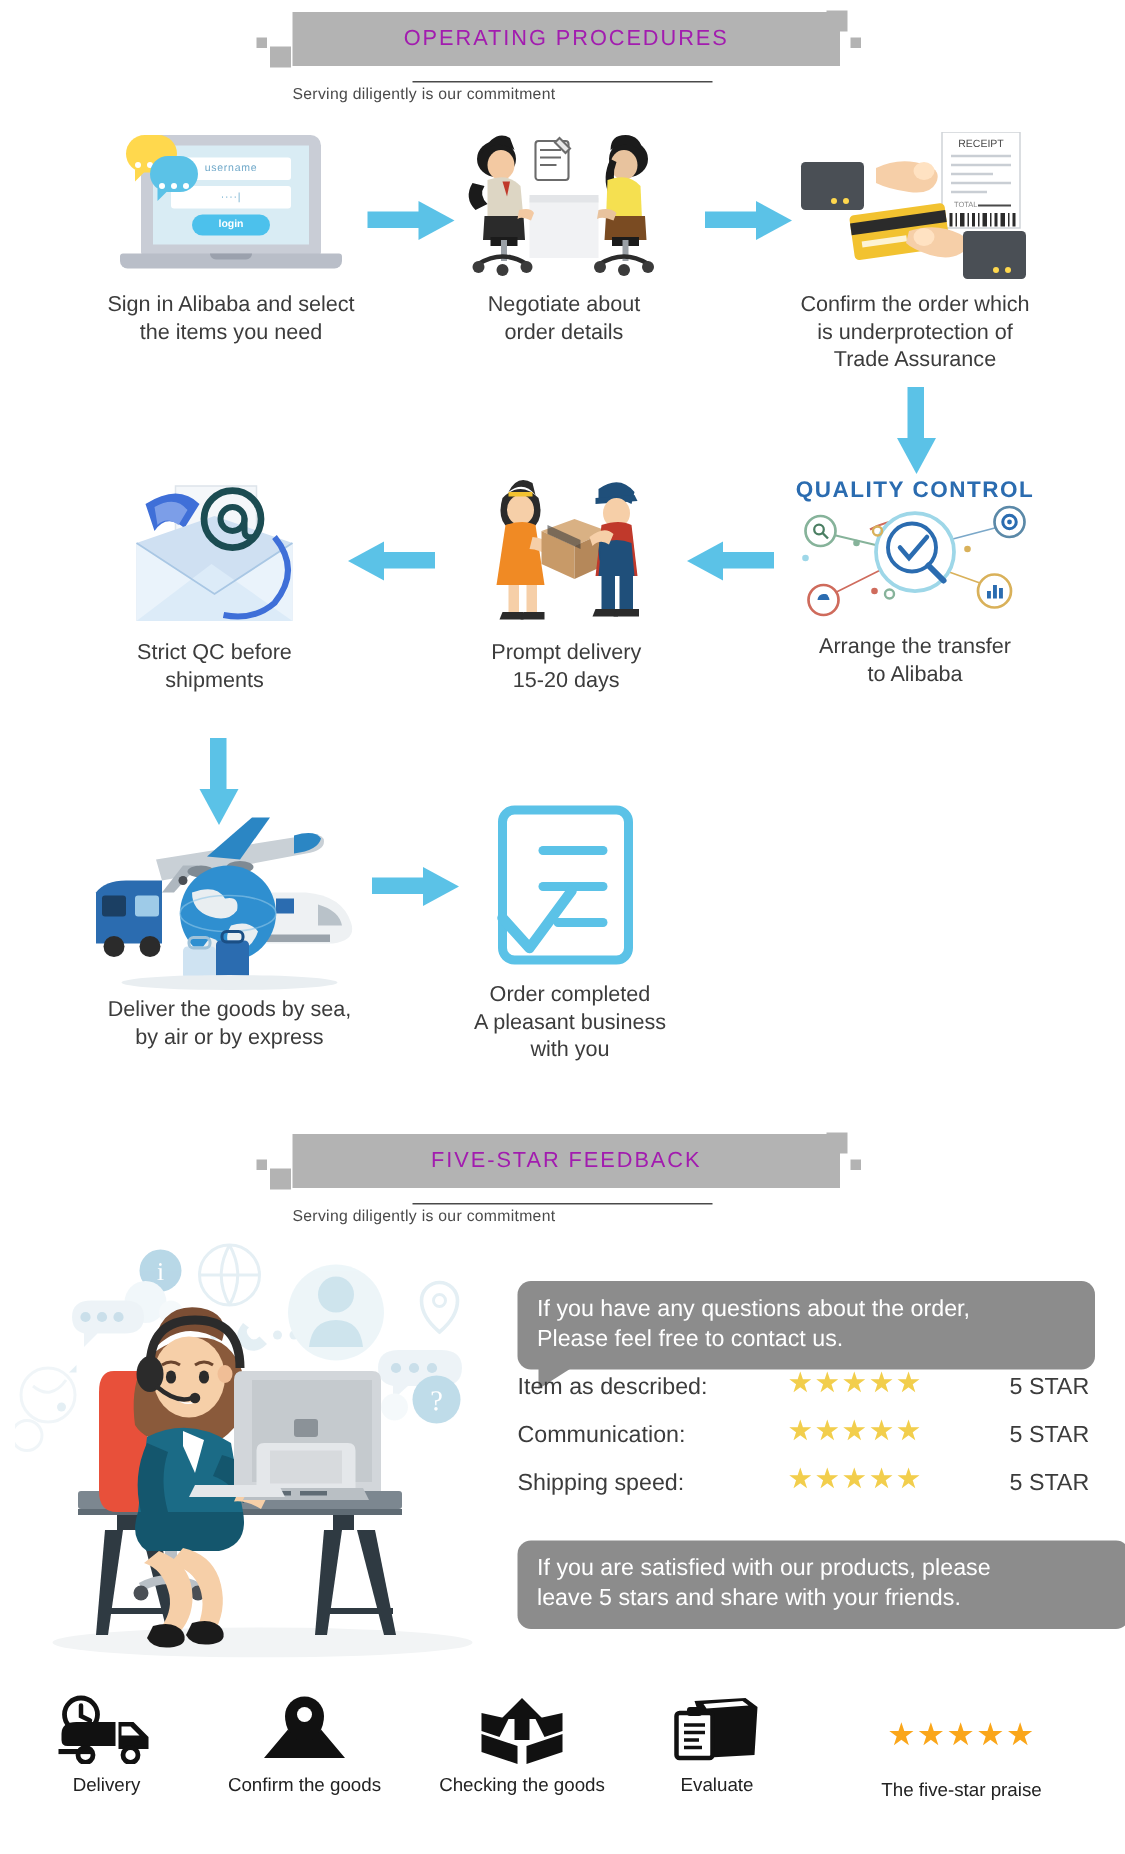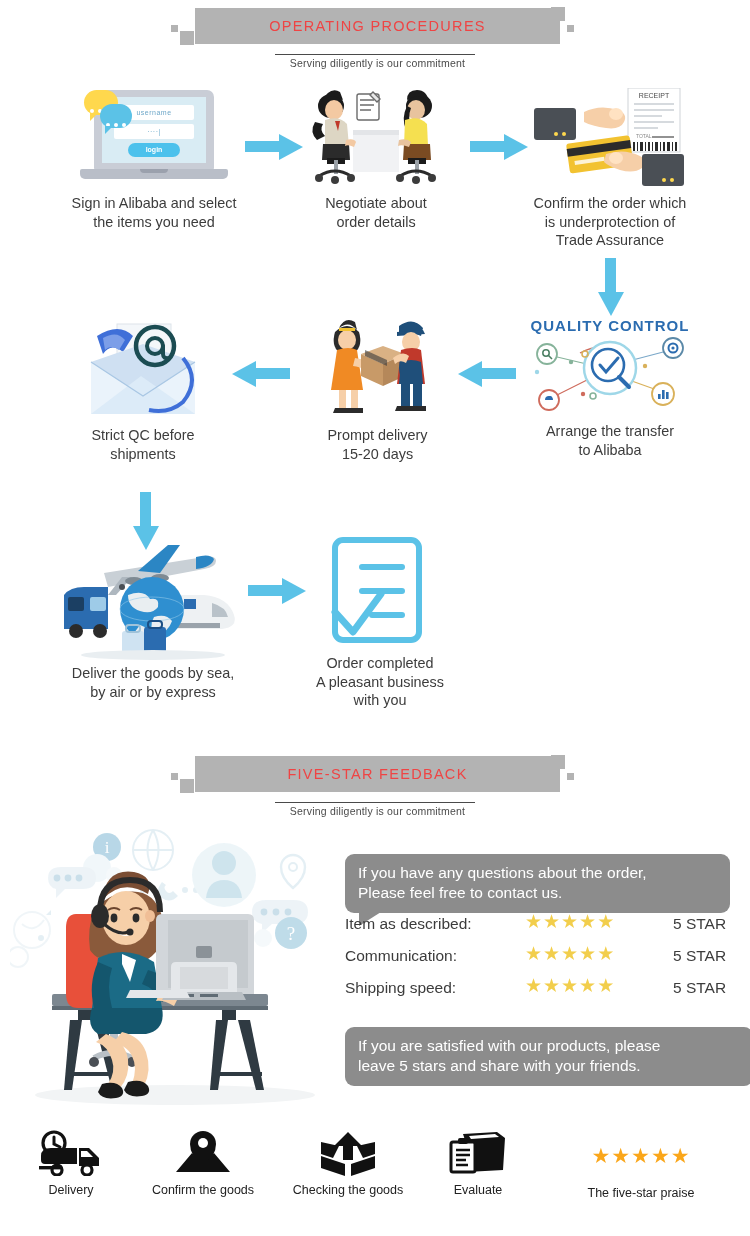--- a/index.html
+++ b/index.html
@@ -14,34 +14,34 @@
 
   
   .banner-wrap { position:relative; width:750px; height:85px; }
   .banner-bar {
     position:absolute; left:195px; top:8px; width:365px; height:36px;
     background:#b3b3b3;
   }
   .banner-title {
     position:absolute; left:195px; top:8px; width:365px; height:36px;
     line-height:36px; text-align:center;
-    color:#ef4444; font-size:14.5px; letter-spacing:1.3px; font-weight:400;
+    color:#a21caf; font-size:14.5px; letter-spacing:1.3px; font-weight:400;
   }
   .sq { position:absolute; background:#b3b3b3; }
   .sq-l1 { left:180px; top:31px; width:14px; height:14px; }
   .sq-l2 { left:171px; top:25px; width:7px;  height:7px;  }
   .sq-r1 { left:551px; top:7px;  width:14px; height:14px; }
   .sq-r2 { left:567px; top:25px; width:7px;  height:7px;  }
   .banner-rule {
     position:absolute; left:275px; top:54px; width:200px; height:1px;
     background:#4a4a4a;
   }
   .banner-sub {
     position:absolute; left:195px; top:57px; width:365px;
-    text-align:center; font-size:10.5px; color:#4a4a4a; letter-spacing:.2px;
+    font-size:10.5px; color:#4a4a4a; letter-spacing:.2px;
   }
 
   
   .flow { position:relative; width:750px; }
   .cell { position:absolute; text-align:center; }
   .cell .art { position:relative; margin:0 auto; }
   .cell .cap {
     font-size:14.4px; line-height:1.30; color:#3c3c3c; white-space:pre-line;
     margin-top:4px;
   }

